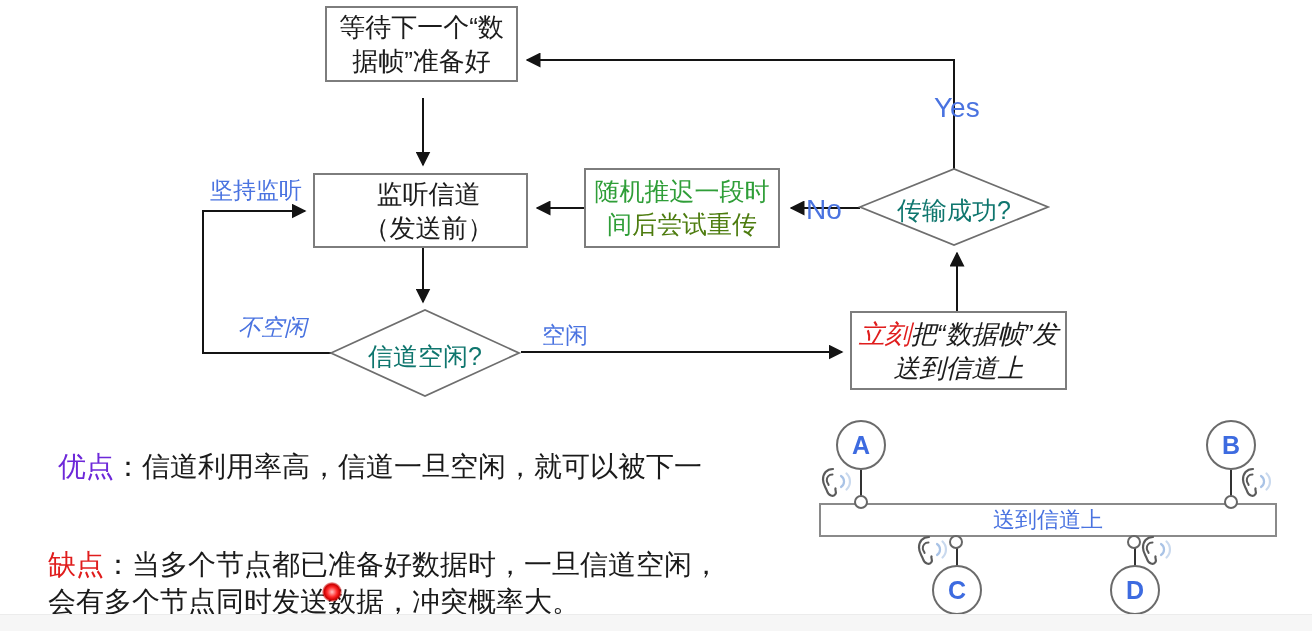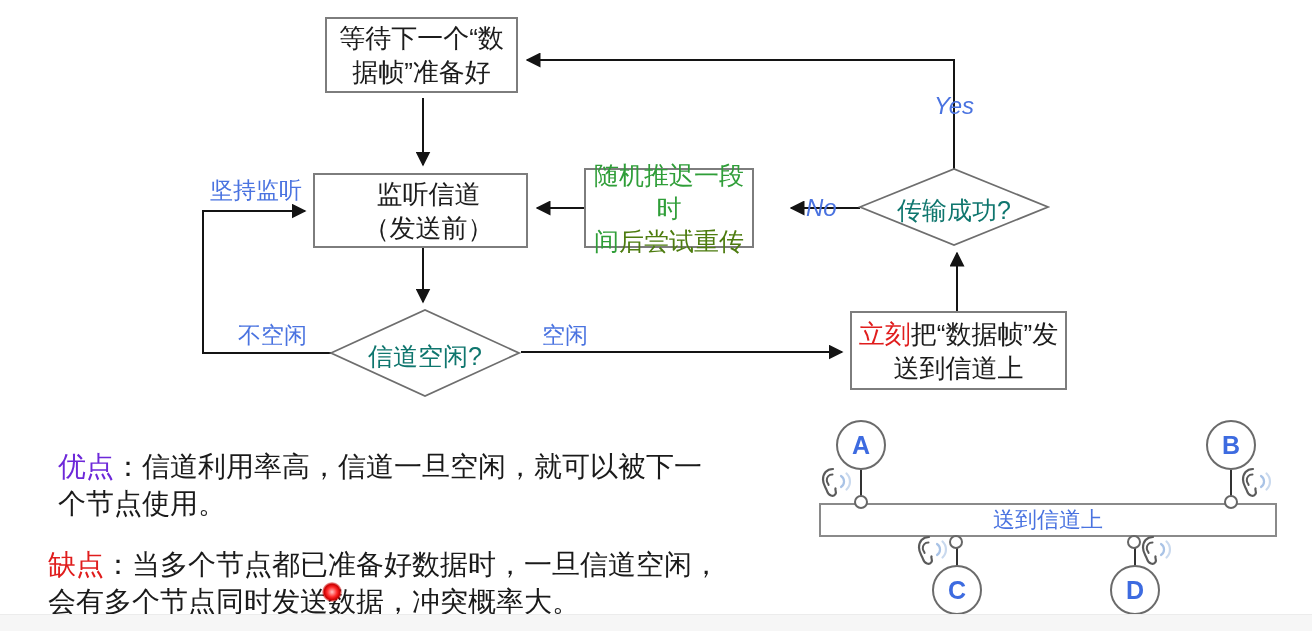--- a/index.html
+++ b/index.html
@@ -5,21 +5,21 @@
   html,body{margin:0;padding:0;background:#ffffff;}
   .stage{position:relative;width:1312px;height:631px;background:#ffffff;overflow:hidden;
          font-family:"Liberation Sans","DejaVu Sans",sans-serif;color:#1c1c1c;}
   .layer{position:absolute;left:0;top:0;}
   .box{position:absolute;box-sizing:border-box;border:2px solid #7d7d7d;background:#ffffff;
        display:flex;align-items:center;justify-content:center;text-align:center;
        font-size:26px;line-height:34px;}
   .box .inner{display:block;}
   .dlabel{position:absolute;font-size:25px;color:#0f766e;text-align:center;}
   .flabel{position:absolute;color:#4a73e0;font-size:23px;white-space:nowrap;}
-  .enlabel{font-size:24px;font-style:italic;}
+  .enlabel{font-size:28px;}
   .note{position:absolute;font-size:28px;line-height:37px;color:#1a1a1a;white-space:nowrap;}
   .cyan{color:#6d28d9;}
   .red{color:#e01d1d;}
   .green{color:#2f9e38;}
   .blue{color:#4d7c0f;}
   .bar{position:absolute;box-sizing:border-box;left:819px;top:503px;width:458px;height:34px;
        border:2px solid #8a8a8a;display:flex;align-items:center;justify-content:center;
        color:#4a73e0;font-size:22px;background:transparent;}
   .nodecircle{position:absolute;box-sizing:border-box;width:50px;height:50px;border:2px solid #6b6b6b;
        border-radius:50%;display:flex;align-items:center;justify-content:center;
@@ -48,47 +48,47 @@
     <path d="M331 353 L203 353 L203 211 L305 211" stroke="#141414" stroke-width="2" fill="none" marker-end="url(#arr)"></path>
     <path d="M521 352 L842 352" stroke="#141414" stroke-width="2" fill="none" marker-end="url(#arr)"></path>
     <path d="M957 311 L957 253" stroke="#141414" stroke-width="2" fill="none" marker-end="url(#arr)"></path>
     <path d="M860 208 L791 208" stroke="#141414" stroke-width="2" fill="none" marker-end="url(#arr)"></path>
     <path d="M584 208 L537 208" stroke="#141414" stroke-width="2" fill="none" marker-end="url(#arr)"></path>
     <path d="M954 169 L954 60 L527 60" stroke="#141414" stroke-width="2" fill="none" marker-end="url(#arr)"></path>
     <polygon points="860,207 954,169 1048,207 954,245" fill="#ffffff" stroke="#6e6e6e" stroke-width="1.8"></polygon>
     <polygon points="331,353 425,310 519,353 425,396" fill="#ffffff" stroke="#6e6e6e" stroke-width="1.8"></polygon>
   </svg>
 
-  <div class="box" style="left:325px;top:17px;width:193px;height:76px;">
+  <div class="box" style="left:325px;top:6px;width:193px;height:76px;">
     <span class="inner"><span>等待下一个“数</span><br><span>据帧”准备好</span></span>
   </div>
 
   <div class="box" style="left:313px;top:173px;width:215px;height:75px;padding-left:16px;">
     <span class="inner"><span>监听信道</span><br><span>（发送前）</span></span>
   </div>
 
-  <div class="box" style="left:584px;top:168px;width:170px;height:80px;font-size:25px;line-height:33px;">
+  <div class="box" style="left:584px;top:168px;width:196px;height:80px;font-size:25px;line-height:33px;">
     <span class="inner"><span class="green">随机推迟一段时</span><br><span class="green">间</span><span class="blue">后尝试重传</span></span>
   </div>
 
-  <div class="box" style="left:850px;top:311px;width:217px;height:79px;">
+  <div class="box" style="left:850px;top:311px;width:217px;height:79px;font-style:italic;">
     <span class="inner"><span class="red">立刻</span><span>把“数据帧”发</span><br><span>送到信道上</span></span>
   </div>
 
   <div class="dlabel" style="left:879px;top:194px;width:150px;">传输成功?</div>
   <div class="dlabel" style="left:350px;top:340px;width:150px;">信道空闲?</div>
 
   <div class="flabel" style="left:210px;top:175px;">坚持监听</div>
   <div class="flabel enlabel" style="left:934px;top:92px;">Yes</div>
   <div class="flabel enlabel" style="left:806px;top:194px;">No</div>
-  <div class="flabel" style="left:238px;top:320px;">不空闲</div>
+  <div class="flabel" style="left:238px;top:312px;font-style:italic;">不空闲</div>
   <div class="flabel" style="left:542px;top:320px;">空闲</div>
 
   <div class="note" style="left:58px;top:448px;">
-    <span class="cyan">优点</span><span>：信道利用率高，信道一旦空闲，就可以被下一</span><br><span>个节点使用。</span>
+    <span class="cyan">优点</span><span>：信道利用率高，信道一旦空闲，就可以被下一</span><br>
   </div>
   <div class="note" style="left:48px;top:546px;">
     <span class="red">缺点</span><span>：当多个节点都已准备好数据时，一旦信道空闲，</span><br><span>会有多个节点同时发送数据，冲突概率大。</span>
   </div>
 
   <div class="bar">
     <span>送到信道上</span>
   </div>
 
   <div class="connline" style="left:860px;top:470px;height:26px;"></div>

